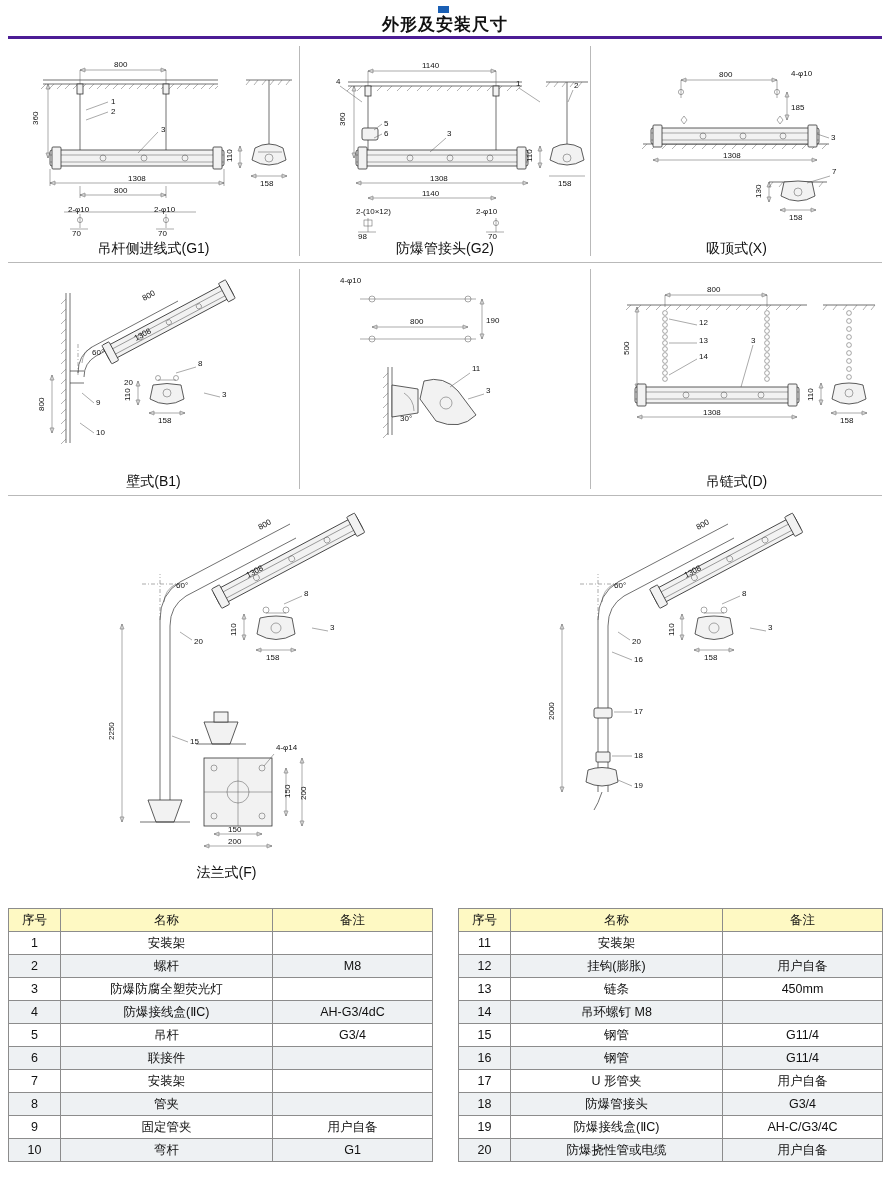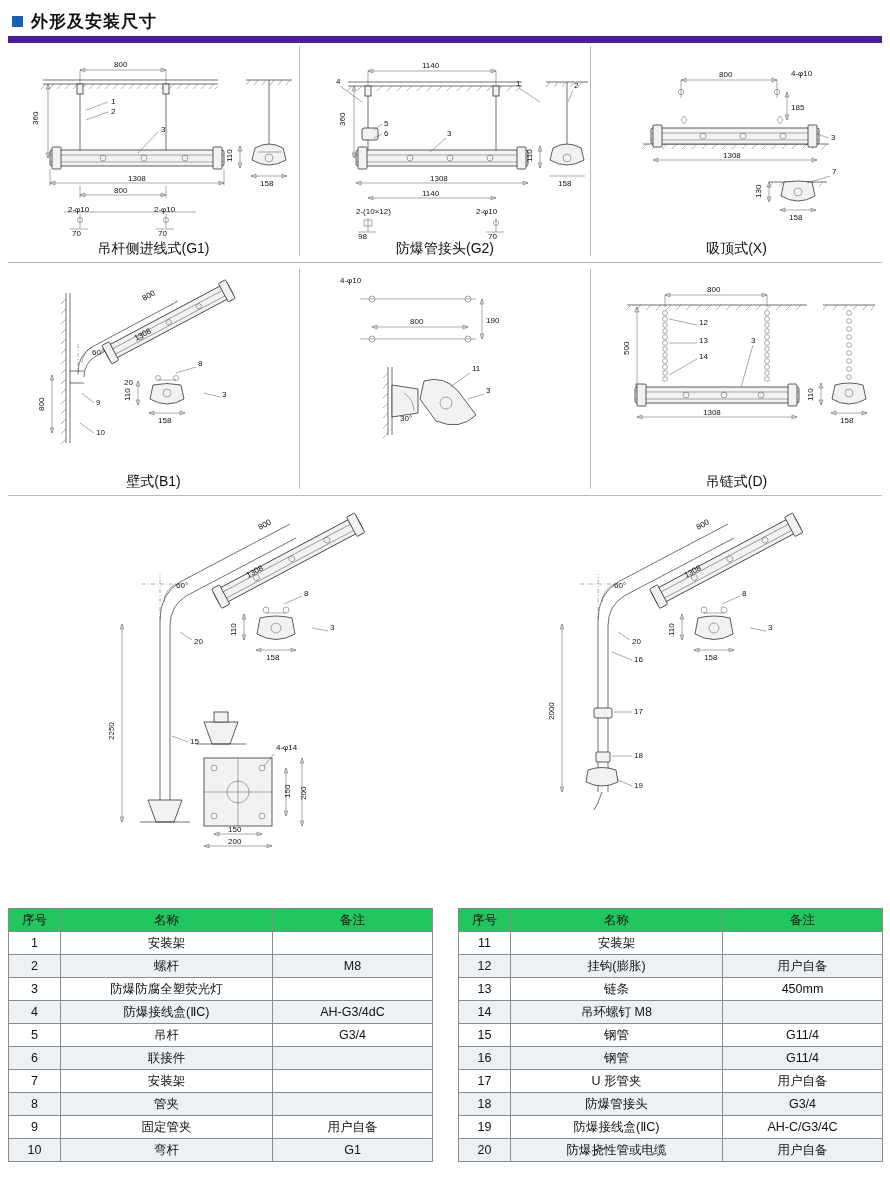--- a/index.html
+++ b/index.html
@@ -9,22 +9,22 @@
     font-family:"Liberation Sans","DejaVu Sans",sans-serif;
     color:#1a1a1a;
     position:relative;
     overflow:hidden;
   }
   .page{position:relative;width:890px;height:1187px;}
 
   
   .header{
     position:absolute;left:8px;top:6px;width:874px;height:30px;
-    border-bottom:7px solid #4c1d95;
-    display:flex;align-items:center;
+    border-bottom:3px solid #4c1d95;
+    display:flex;align-items:center;flex-direction:column;
   }
   .header .sq{
     width:11px;height:11px;background:#1a5fb4;margin-left:4px;margin-right:8px;
   }
   .header .title{
     font-size:17px;font-weight:bold;letter-spacing:1px;color:#111;
   }
 
   
   .grid{
@@ -49,21 +49,21 @@
     border-collapse:collapse;font-size:12.5px;
     table-layout:fixed;
   }
   table.partlist{width:424px;}
   .tbl-left{position:absolute;left:0;top:0;}
   .tbl-right{position:absolute;left:450px;top:0;}
   table.partlist th,table.partlist td{
     border:1px solid #8c8c8c;height:22px;padding:0 4px;
     text-align:center;color:#111;font-weight:normal;
   }
-  table.partlist th{background:#22c55e;font-weight:normal;}
+  table.partlist th{background:#fef9c3;font-weight:normal;}
   table.partlist tr:nth-child(odd) td{background:#ffffff;}
   table.partlist tr:nth-child(even) td{background:#eef1f3;}
   col.c1{width:52px;}
   col.c2{width:212px;}
   col.c3{width:160px;}
 
   
   text{font-family:"Liberation Sans","DejaVu Sans",sans-serif;font-size:8px;fill:#111;}
   .dim{font-size:8px;}
   .lbl{font-size:8px;}
@@ -726,20 +726,21 @@
             <line class="thin" x1="206" y1="334" x2="254" y2="334"></line>
             <path class="thin" d="M206,334 l5,-2 v4 z" fill="#555"></path>
             <path class="thin" d="M254,334 l-5,-2 v4 z" fill="#555"></path>
             <text class="dim" x="220" y="332">150</text>
             <line class="thin" x1="196" y1="346" x2="264" y2="346"></line>
             <path class="thin" d="M196,346 l5,-2 v4 z" fill="#555"></path>
             <path class="thin" d="M264,346 l-5,-2 v4 z" fill="#555"></path>
             <text class="dim" x="220" y="344">200</text>
           </svg>
         </div>
+        <div class="caption">法兰式(F)</div>
       </div>
 
       <div class="cell" style="left:438px;width:436px;">
         <div class="svgwrap">
           <svg viewBox="0 0 436 360" preserveAspectRatio="xMidYMid meet">
             <path class="ln" d="M152,120 q0,-26 20,-38 l110,-58"></path>
             <path class="ln" d="M162,126 q0,-20 16,-30 l110,-58"></path>
             <line class="ln" x1="152" y1="120" x2="152" y2="292"></line>
             <line class="ln" x1="162" y1="126" x2="162" y2="292"></line>
             <g transform="rotate(-28 290 60)">

